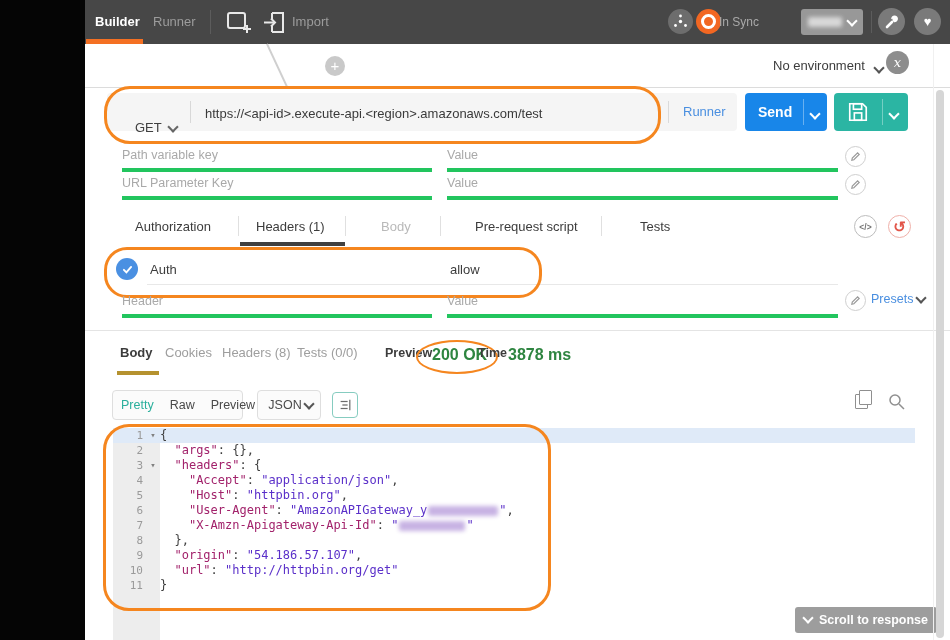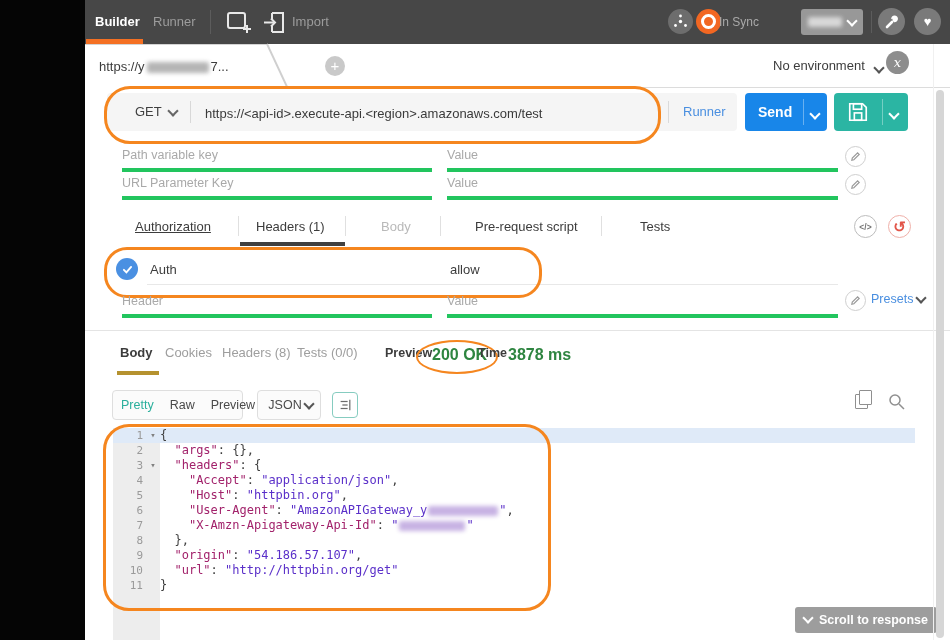--- a/index.html
+++ b/index.html
@@ -47,21 +47,21 @@
   .plus-circle{left:240px;top:12px;width:20px;height:20px;background:#c9c9c9;color:#fff;
     font-size:15px;line-height:19px;text-align:center;border-radius:50%;}
   .env-label{position:absolute;left:688px;top:0;height:44px;line-height:44px;font-size:13px;color:#3c3c3c;}
   .env-chev{position:absolute;left:790px;top:20px;color:#555;}
   .env-circle{left:801px;top:7px;width:23px;height:23px;background:#8d8d8d;color:#fff;
     font-family:"DejaVu Serif",serif;font-style:italic;font-size:13px;}
 
   
   .main{left:85px;top:88px;width:865px;height:243px;background:#fff;}
   .urlbar{position:absolute;left:22px;top:5px;width:630px;height:38px;background:#f5f5f5;border-radius:4px;}
-  .method{position:absolute;left:28px;top:0;height:38px;line-height:38px;font-size:13px;color:#3f3f3f;}
+  .method{position:absolute;left:28px;top:16px;height:38px;line-height:38px;font-size:13px;color:#3f3f3f;}
   .method .chev{color:#666;margin-left:7px;}
   .urlbar-div{position:absolute;left:83px;top:8px;width:1px;height:22px;background:#d8d8d8;}
   .url-input{position:absolute;left:96px;top:0;height:38px;width:450px;border:none;background:transparent;
     font-family:"Liberation Sans",sans-serif;font-size:13px;color:#3a3a3a;outline:none;}
   .params-div{position:absolute;left:561px;top:8px;width:1px;height:22px;background:#dadada;}
   .params{position:absolute;left:576px;top:0;height:38px;line-height:38px;font-size:13px;color:#4a8fe0;}
   .send-btn{position:absolute;left:660px;top:5px;width:82px;height:38px;background:#1886e9;border-radius:4px;color:#fff;}
   .send-label{position:absolute;left:13px;top:0;height:38px;line-height:38px;font-weight:bold;font-size:14px;}
   .btn-split{position:absolute;left:58px;top:6px;width:1px;height:26px;background:rgba(255,255,255,.35);}
   .send-chev{position:absolute;left:66px;top:17px;color:#fff;}
@@ -189,23 +189,20 @@
     <span class="circle-btn wrench-circle">
       <svg width="15" height="15" viewBox="0 0 15 15">
         <path d="M3 13 L8 8" stroke="#fff" stroke-width="2.6" stroke-linecap="round"></path>
         <path d="M7.2 5.2 A3.4 3.4 0 1 1 10 8.2 L8.6 6.8 L8.4 4.8 Z" fill="#fff"></path>
       </svg>
     </span>
     <span class="circle-btn heart-circle">♥</span>
   </div>
 
   <div class="abs tabrow">
-    <div class="doc-tab">
-      <span class="doc-tab-label"><span>https://y</span><span class="blur-box tab-url-blur" style="display:inline-block;vertical-align:middle;"></span><span>7...</span></span>
-    </div>
     <span class="tab-slant"></span>
     <span class="abs plus-circle">+</span>
     <span class="env-label">No environment</span>
     <span class="chev env-chev"></span>
     <span class="circle-btn env-circle abs">x</span>
   </div>
 
   <div class="abs main">
 
     <div class="urlbar">
@@ -242,21 +239,21 @@
         </svg>
     </span>
     <input class="kv-input" style="left: 37px; top: 82px; width: 310px;" placeholder="URL Parameter Key">
     <input class="kv-input" style="left: 362px; top: 82px; width: 391px;" placeholder="Value">
     <span class="pencil-btn" style="left:760px;top:86px;">
       <svg width="11" height="11" viewBox="0 0 12 12">
           <path d="M2 10 L2.5 7.8 L8.3 2 L10 3.7 L4.2 9.5 Z" fill="none" stroke="#9a9a9a" stroke-width="1.3"></path>
         </svg>
     </span>
 
-    <span class="req-tab" style="left:50px;text-decoration:underline;">Authorization</span>
+    <span class="req-tab" style="left:50px;">Authorization</span>
     <span class="req-tab-div" style="left:153px;"></span>
     <span class="req-tab" style="left:171px;">Headers (1)</span>
     <span class="req-tab-div" style="left:260px;"></span>
     <span class="req-tab dim" style="left:296px;">Body</span>
     <span class="req-tab-div" style="left:355px;"></span>
     <span class="req-tab" style="left:390px;">Pre-request script</span>
     <span class="req-tab-div" style="left:516px;"></span>
     <span class="req-tab" style="left:555px;">Tests</span>
     <span class="req-tab-active-bar"></span>
     <span class="icon-circle code-snippet-circle">&lt;/&gt;</span>

